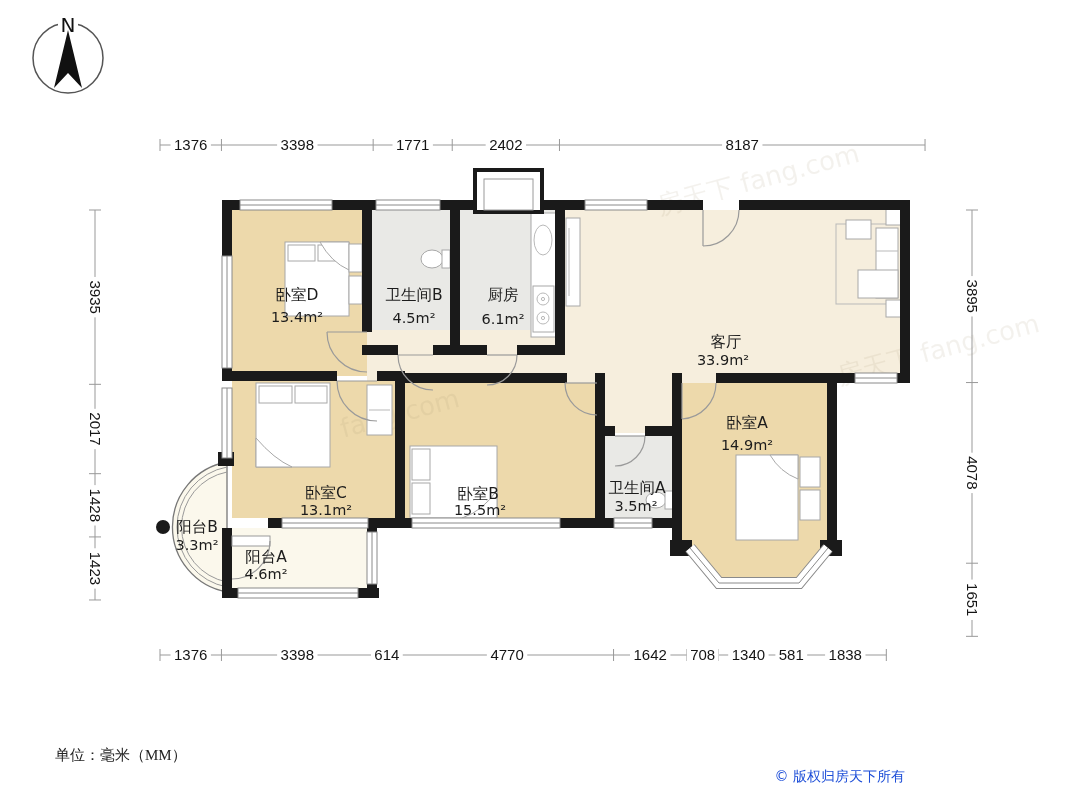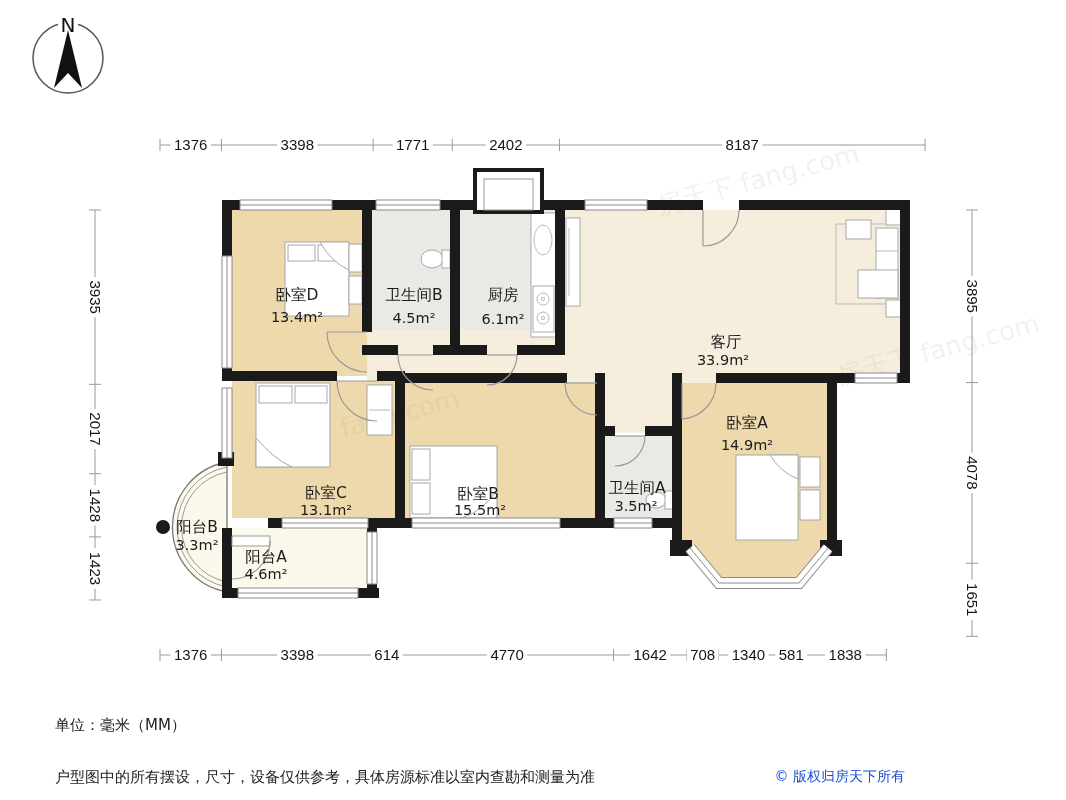--- a/index.html
+++ b/index.html
@@ -339,16 +339,15 @@
           <rect x="964" y="276.07425" width="16" height="40.4" fill="#fff"></rect>
           <text x="972" y="296.27425" transform="rotate(90 972 296.27425)" dominant-baseline="central" class="dimtxt">3895</text>
           <rect x="964" y="452.6762" width="16" height="40.4" fill="#fff"></rect>
           <text x="972" y="472.8762" transform="rotate(90 972 472.8762)" dominant-baseline="central" class="dimtxt">4078</text>
           <rect x="964" y="579.57355" width="16" height="40.4" fill="#fff"></rect>
           <text x="972" y="599.77355" transform="rotate(90 972 599.77355)" dominant-baseline="central" class="dimtxt">1651</text>
         </g>
       </g>
 </svg>
 
-  <div class="footer-text" style="left:55px;top:716px;">单位：毫米（MM）</div>
-  <div class="footer-text" style="left:55px;top:768px;">户型图中的所有摆设，尺寸，设备仅供参考，具体房源标准以室内查勘和测量为准</div>
+  <div class="footer-text" style="left:55px;top:746px;font-family:Liberation Serif, serif;">单位：毫米（MM）</div>
   <div class="copyright" style="right:161px;top:768px;">© 版权归房天下所有</div>
 </div>
 
 </body></html>

